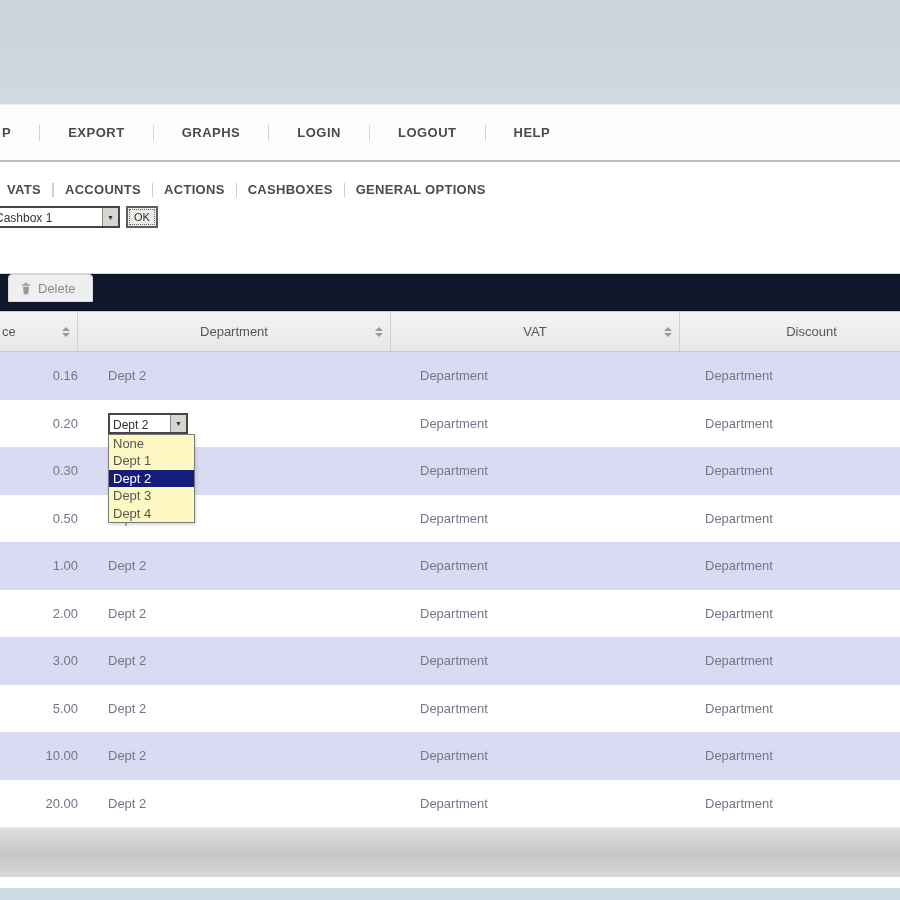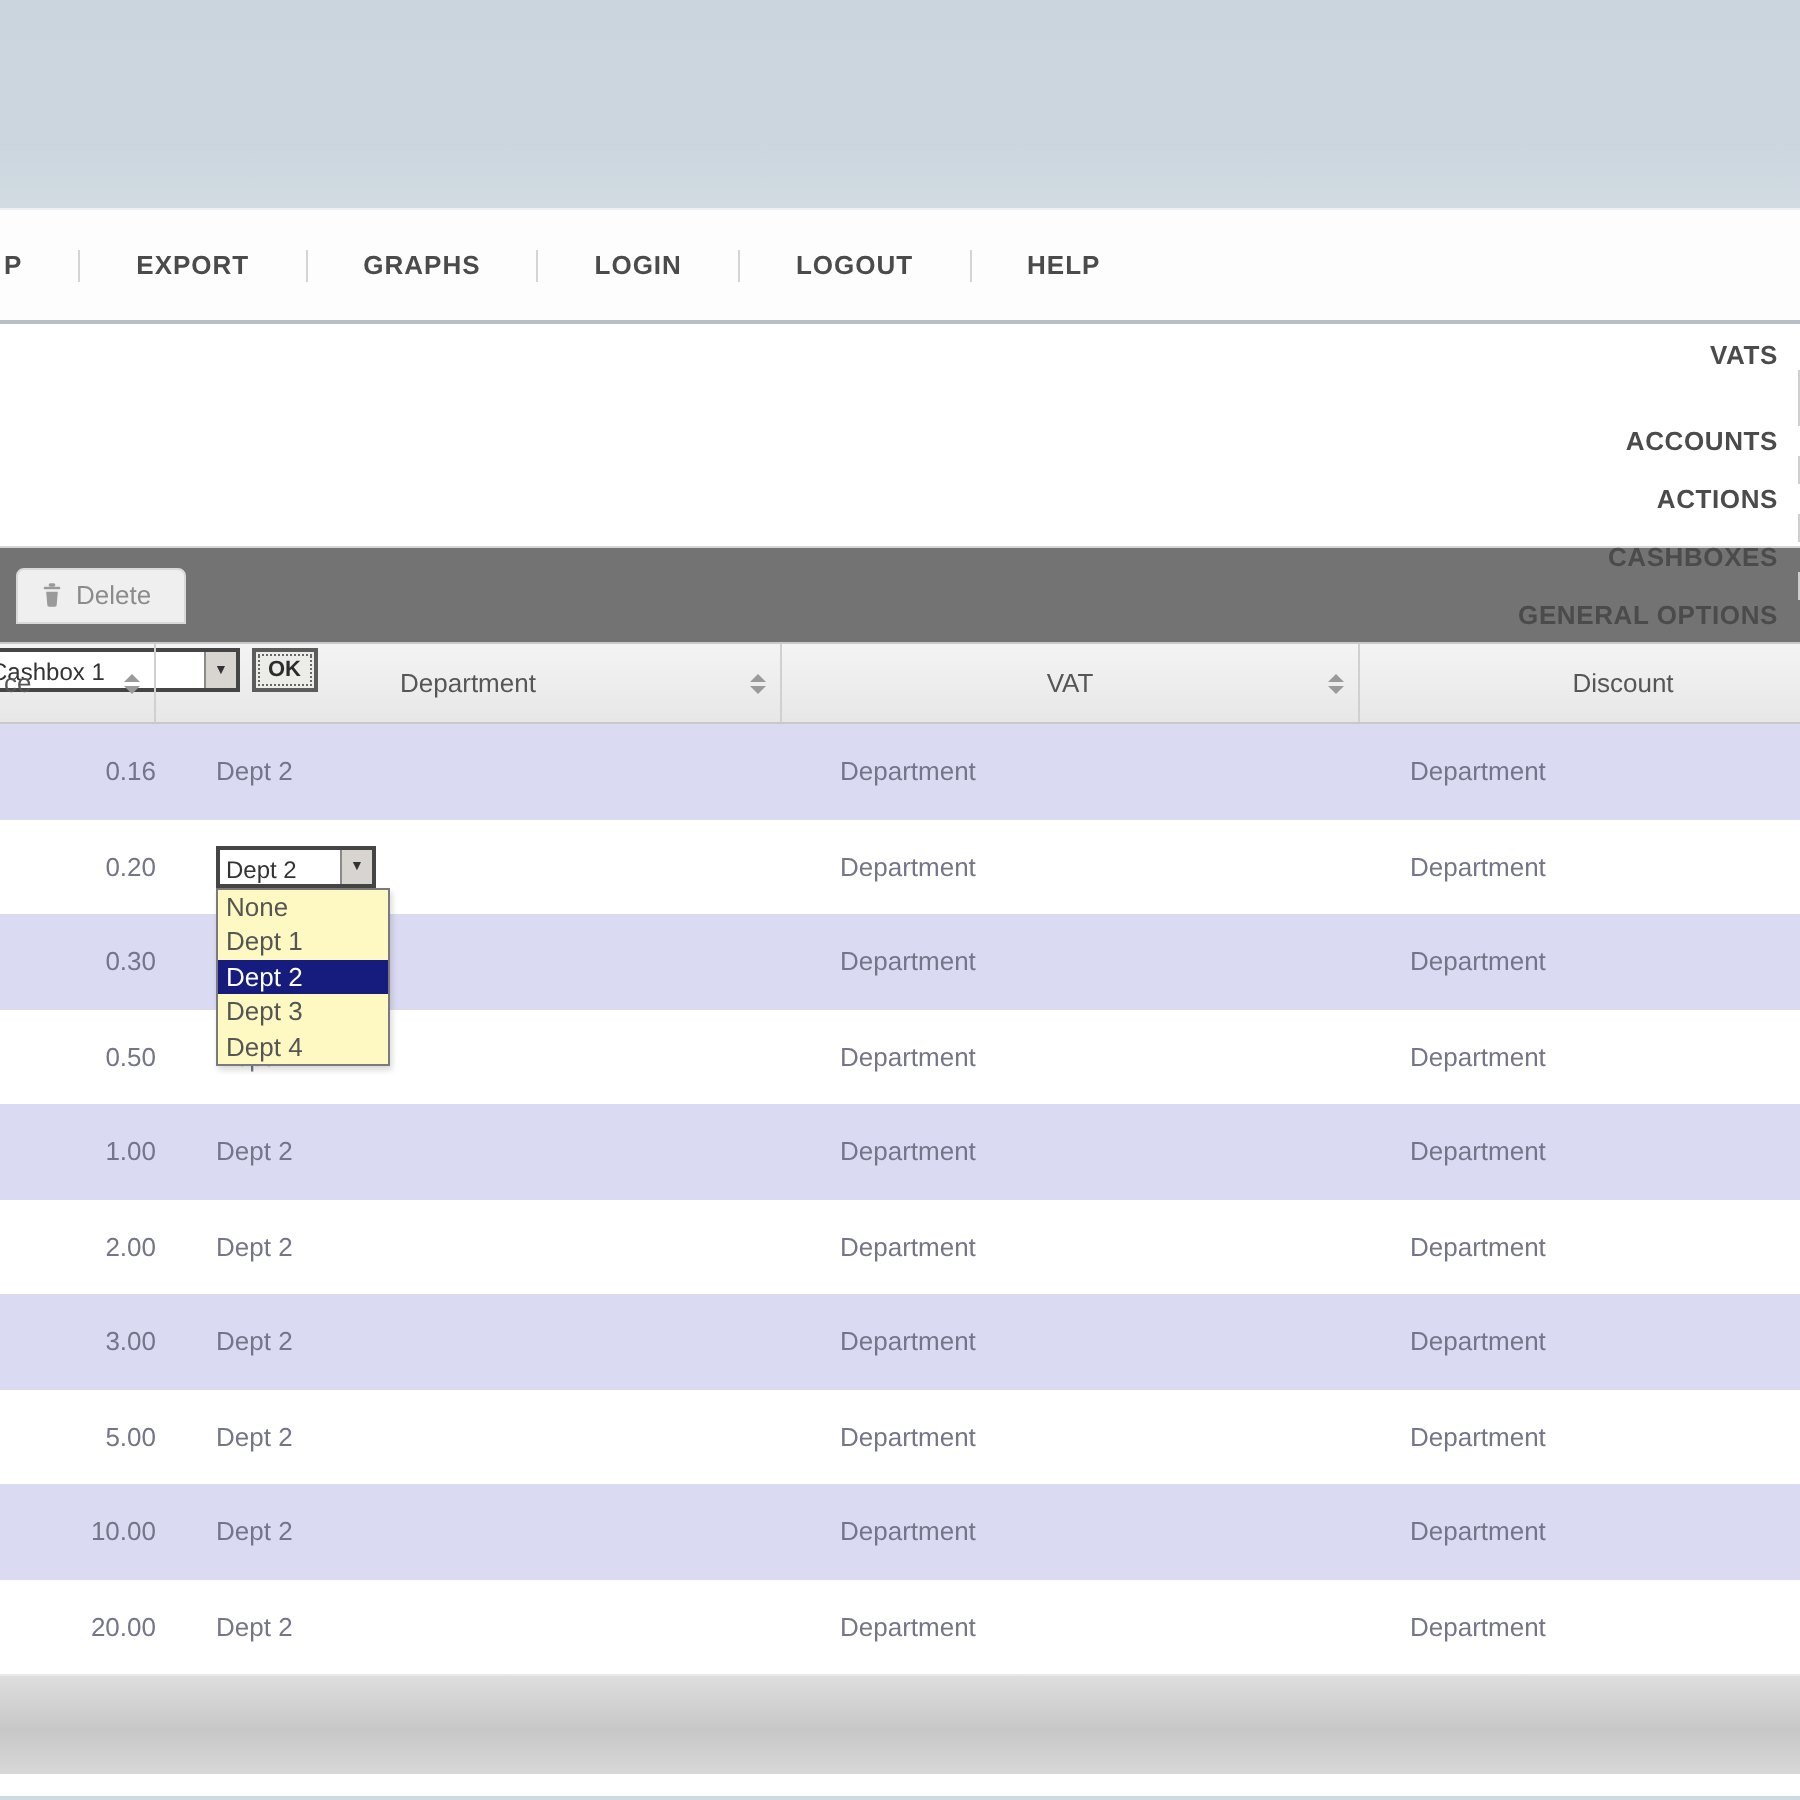--- a/index.html
+++ b/index.html
@@ -35,23 +35,22 @@
     white-space: nowrap;
   }
   .menu-item:first-child { margin-left: 2px; }
   .menu-sep { width: 1px; height: 16px; background: #d4d4d4; }
 
   
   .subarea { height: 111px; background: #ffffff; }
   .submenu {
     display: flex;
     align-items: flex-end;
-    padding-top: 8px;
+    padding-top: 20px;
     padding-left: 7px;
-    flex-direction: column;
   }
   .submenu-item {
     font-size: 13px;
     font-weight: bold;
     letter-spacing: 0.3px;
     color: #4b4b4b;
     margin: 0 11px;
     cursor: pointer;
     white-space: nowrap;
   }
@@ -92,35 +91,35 @@
   }
   .ok-button {
     margin-left: 6px;
     height: 22px;
     min-width: 32px;
     background: #ecece9;
     border: 2px solid #5c5c5c;
     outline: 1px dotted #666;
     outline-offset: -4px;
     font-size: 11px;
-    font-weight: bold;
+    font-weight: normal;
     color: #2c2c2c;
     padding: 0 6px;
     cursor: pointer;
     font-family: "Liberation Sans", sans-serif;
   }
 
   
   .toolbar {
-    height: 49px;
-    background: #737373;
+    height: 39px;
+    background: #0f172a;
     border-top: 1px solid #d6d6d6;
     border-bottom: 1px solid #c9c9c9;
     display: flex;
-    align-items: center;
+    align-items: flex-start;
     padding-left: 8px;
   }
   .delete-button {
     display: flex;
     align-items: center;
     gap: 7px;
     height: 28px;
     padding: 0 16px 0 12px;
     background: #efefef;
     border: 1px solid #d9d9d9;

